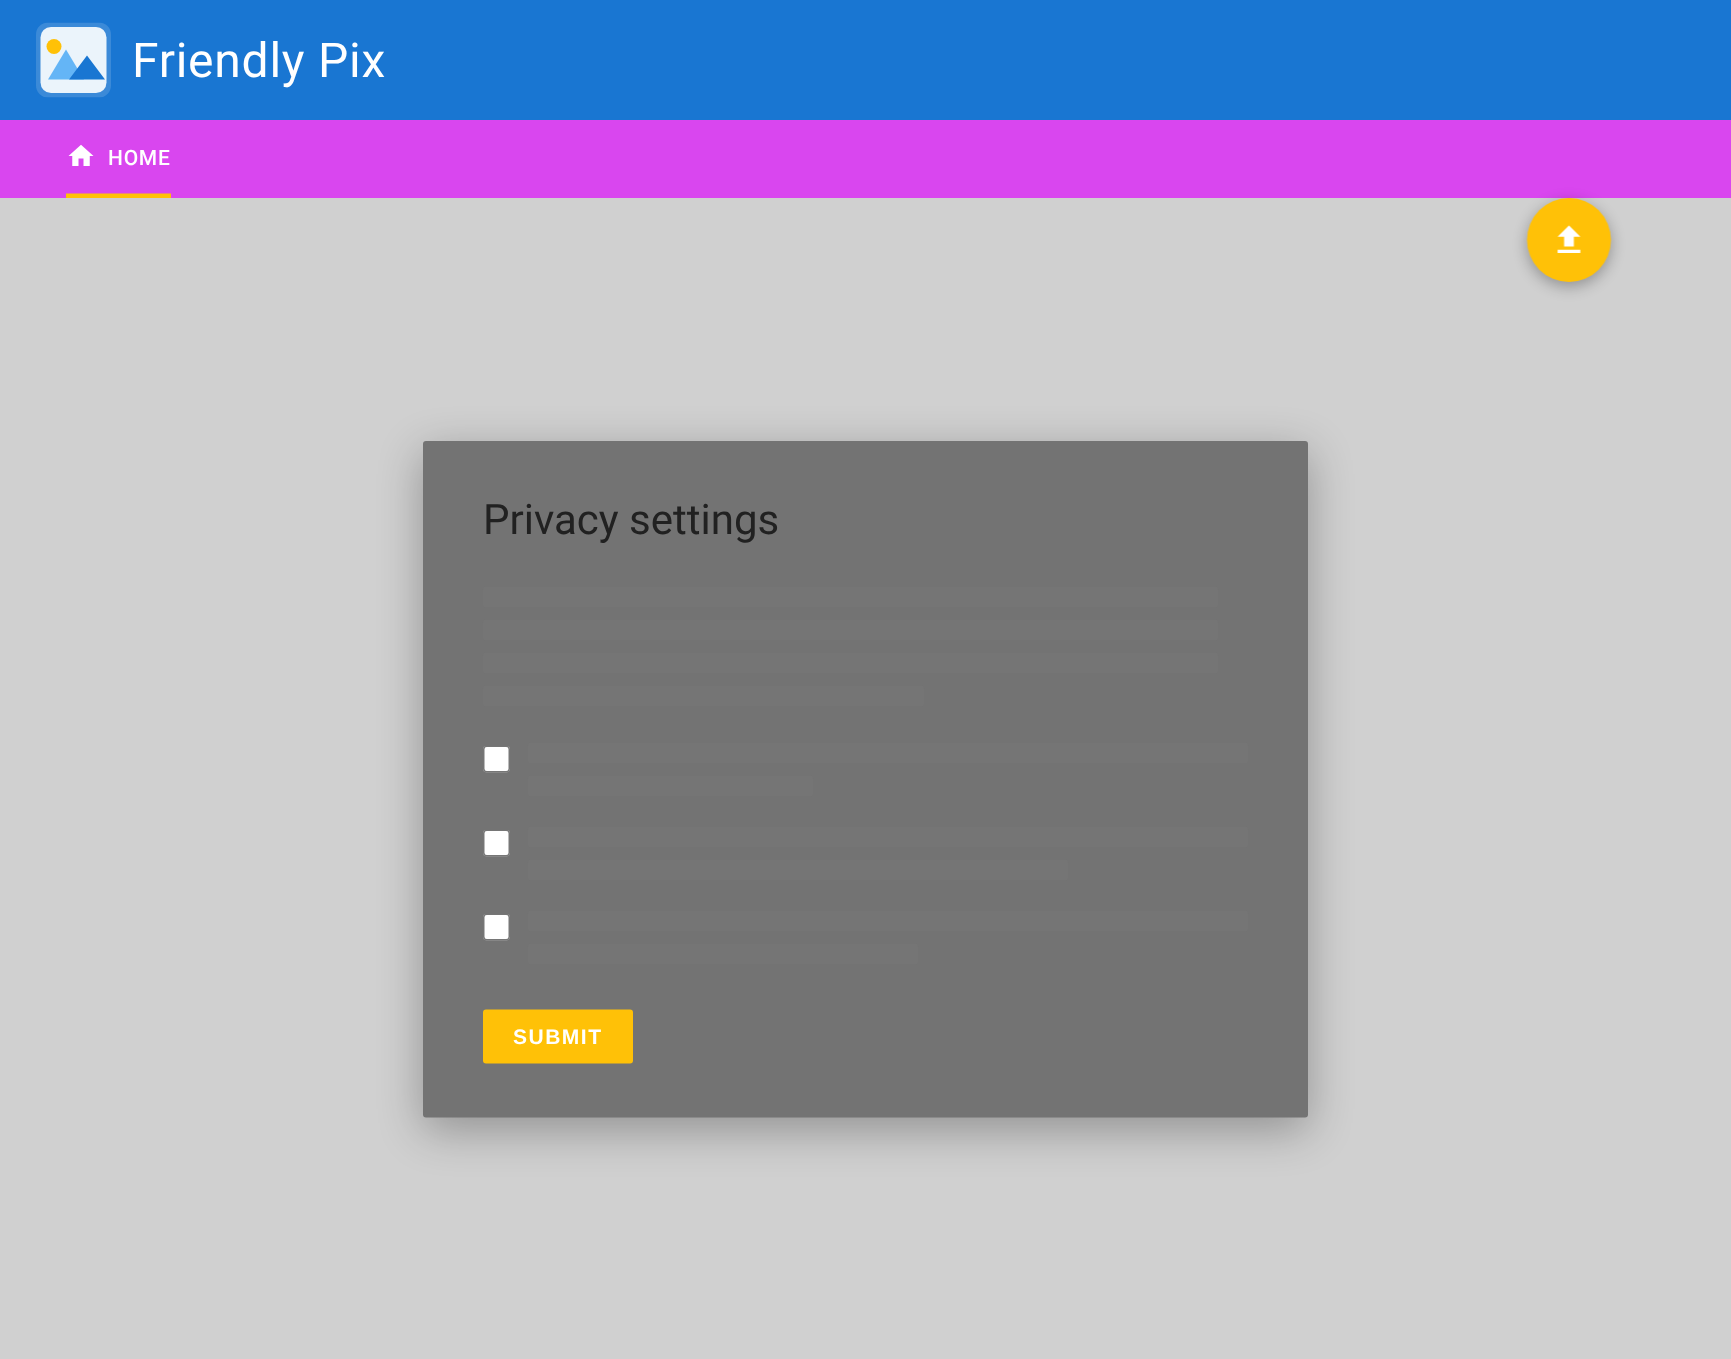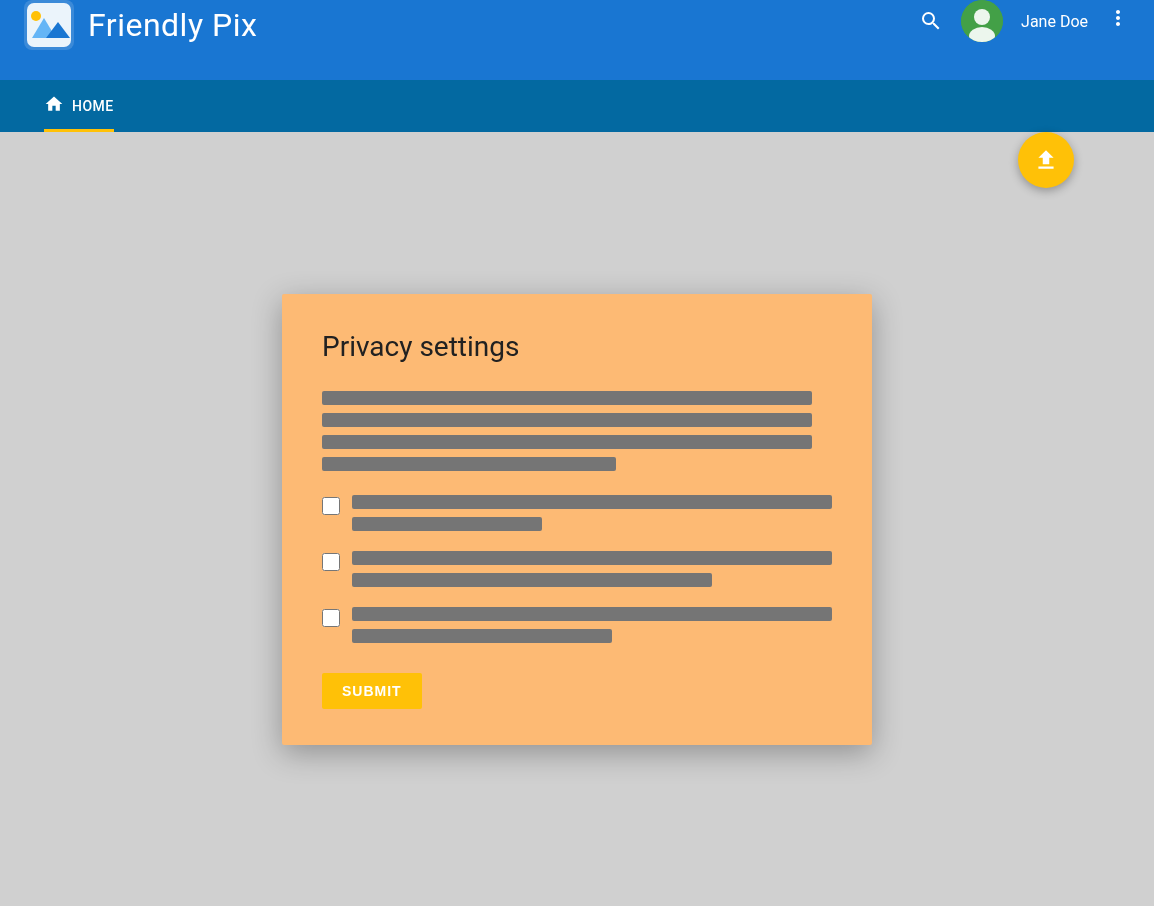--- a/index.html
+++ b/index.html
@@ -3,21 +3,21 @@
   <meta charset="utf-8">
   <style>
     * { margin: 0; padding: 0; box-sizing: border-box; }
     body { font-family: 'Roboto', Arial, sans-serif; background: #ccc; width: 1154px; height: 906px; overflow: hidden; }
 
     
     .top-nav {
       background: #1976D2;
       height: 80px;
       display: flex;
-      align-items: flex-start;
+      align-items: center;
       padding: 0 24px;
       justify-content: space-between;
     }
     .brand {
       display: flex;
       align-items: center;
       gap: 14px;
     }
     .brand-name {
       color: white;
@@ -57,21 +57,21 @@
     .more-icon-btn {
       color: white;
       background: none;
       border: none;
       cursor: pointer;
       font-size: 22px;
     }
 
     
     .sec-nav {
-      background: #0369a1;
+      background: #d946ef;
       height: 52px;
       display: flex;
       align-items: center;
       padding: 0 24px;
       gap: 16px;
       position: relative;
       text-align: right;
     }
     .sec-nav-item {
       display: flex;
@@ -125,21 +125,21 @@
       width: 100%;
       height: calc(906px - 80px - 52px);
       display: flex;
       align-items: center;
       justify-content: center;
       position: relative;
     }
 
     
     .dialog {
-      background: #fdba74;
+      background: #737373;
       width: 590px;
       border-radius: 2px;
       box-shadow: 0 8px 30px rgba(0,0,0,0.3);
       padding: 36px 60px 36px 40px;
     }
     .dialog-title {
       font-size: 28px;
       font-weight: 400;
       color: #212121;
       margin-bottom: 28px;
@@ -214,40 +214,20 @@
     <svg class="logo-svg" viewBox="0 0 50 50" xmlns="http://www.w3.org/2000/svg">
       <rect width="50" height="50" rx="8" fill="white" opacity="0.15"></rect>
       <rect x="3" y="3" width="44" height="44" rx="7" fill="white" opacity="0.9"></rect>
 
       <polygon points="8,38 20,18 32,38" fill="#64B5F6"></polygon>
       <polygon points="22,38 34,22 46,38" fill="#1976D2"></polygon>
 
       <circle cx="12" cy="16" r="5" fill="#FFC107"></circle>
     </svg>
     <span class="brand-name">Friendly Pix</span>
-  </div>
-  <div class="nav-right">
-    <button class="search-icon-btn">
-      <svg width="24" height="24" viewBox="0 0 24 24" fill="white">
-        <path d="M15.5 14h-.79l-.28-.27A6.471 6.471 0 0 0 16 9.5 6.5 6.5 0 1 0 9.5 16c1.61 0 3.09-.59 4.23-1.57l.27.28v.79l5 4.99L20.49 19l-4.99-5zm-6 0C7.01 14 5 11.99 5 9.5S7.01 5 9.5 5 14 7.01 14 9.5 11.99 14 9.5 14z"></path>
-      </svg>
-    </button>
-    <div class="user-avatar">
-      <svg width="42" height="42" viewBox="0 0 42 42">
-        <circle cx="21" cy="21" r="21" fill="#43A047"></circle>
-        <circle cx="21" cy="17" r="8" fill="white" opacity="0.9"></circle>
-        <ellipse cx="21" cy="36" rx="13" ry="9" fill="white" opacity="0.9"></ellipse>
-      </svg>
-    </div>
-    <span class="user-name">Jane Doe</span>
-    <button class="more-icon-btn">
-      <svg width="24" height="24" viewBox="0 0 24 24" fill="white">
-        <path d="M12 8c1.1 0 2-.9 2-2s-.9-2-2-2-2 .9-2 2 .9 2 2 2zm0 2c-1.1 0-2 .9-2 2s.9 2 2 2 2-.9 2-2-.9-2-2-2zm0 6c-1.1 0-2 .9-2 2s.9 2 2 2 2-.9 2-2-.9-2-2-2z"></path>
-      </svg>
-    </button>
   </div>
 </header>
 
 <nav class="sec-nav">
   <a class="sec-nav-item active">
     <span class="nav-icon">
       <svg width="20" height="20" viewBox="0 0 24 24" fill="white">
         <path d="M10 20v-6h4v6h5v-8h3L12 3 2 12h3v8z"></path>
       </svg>
     </span>

